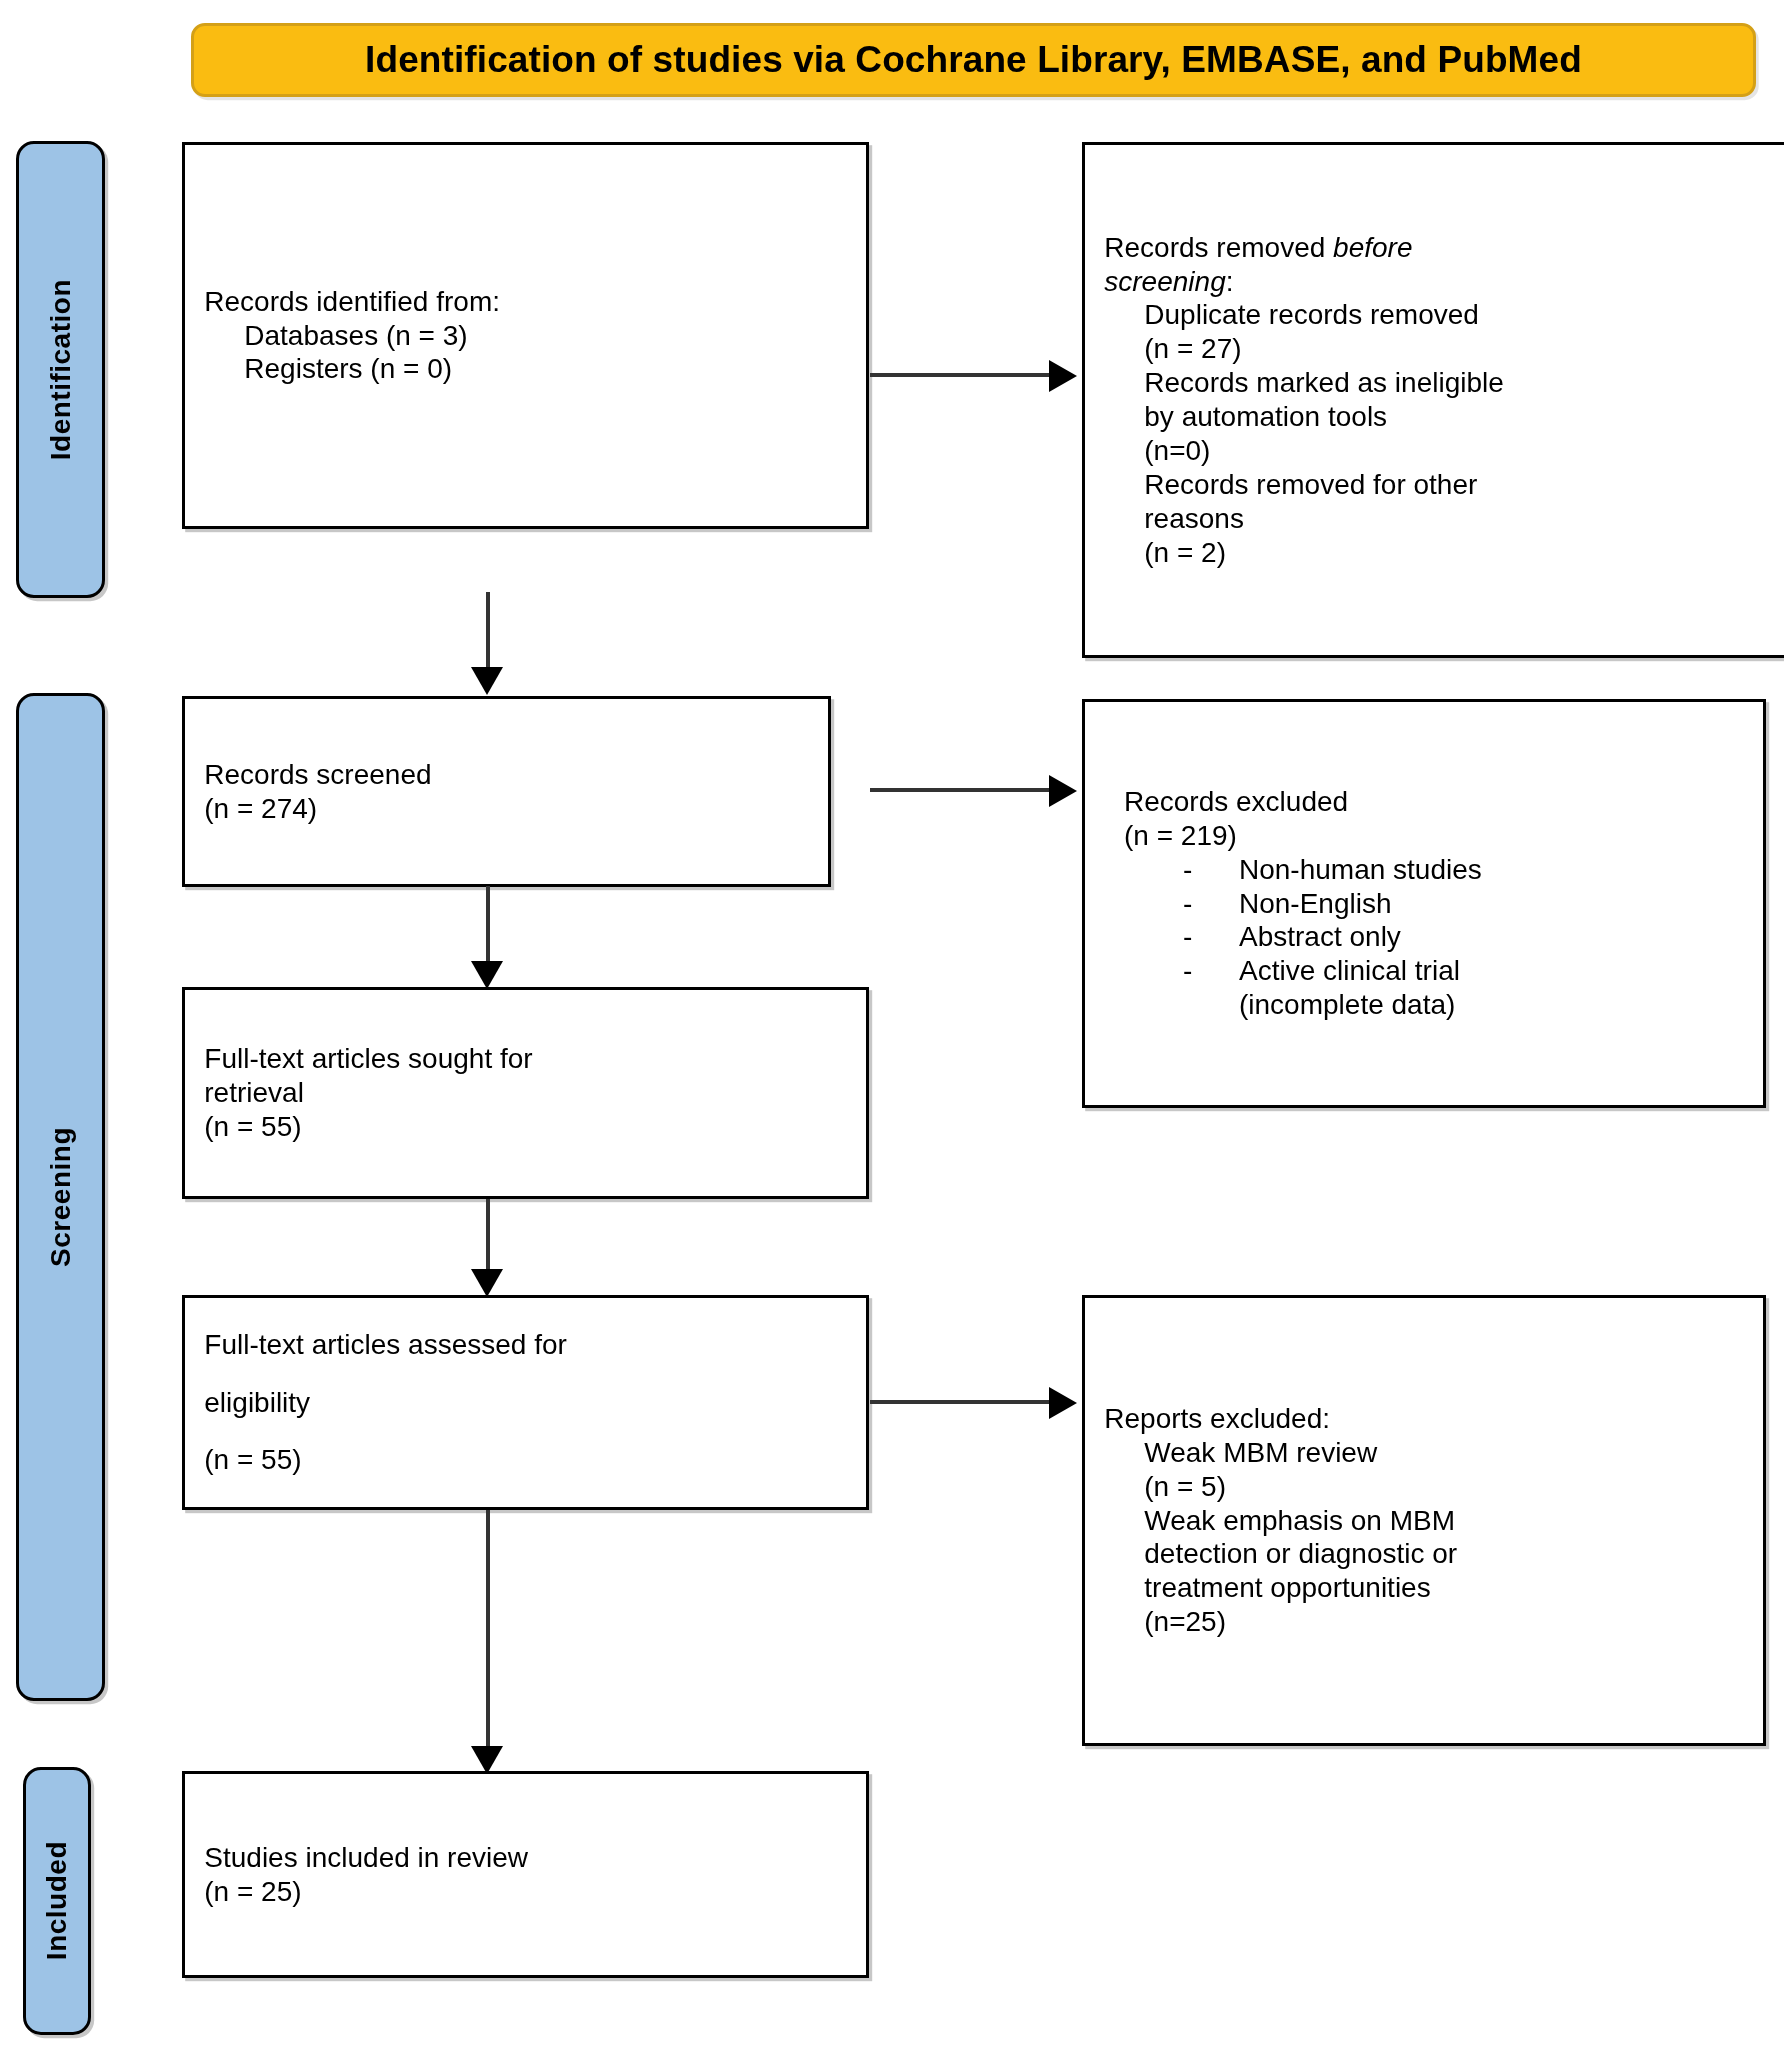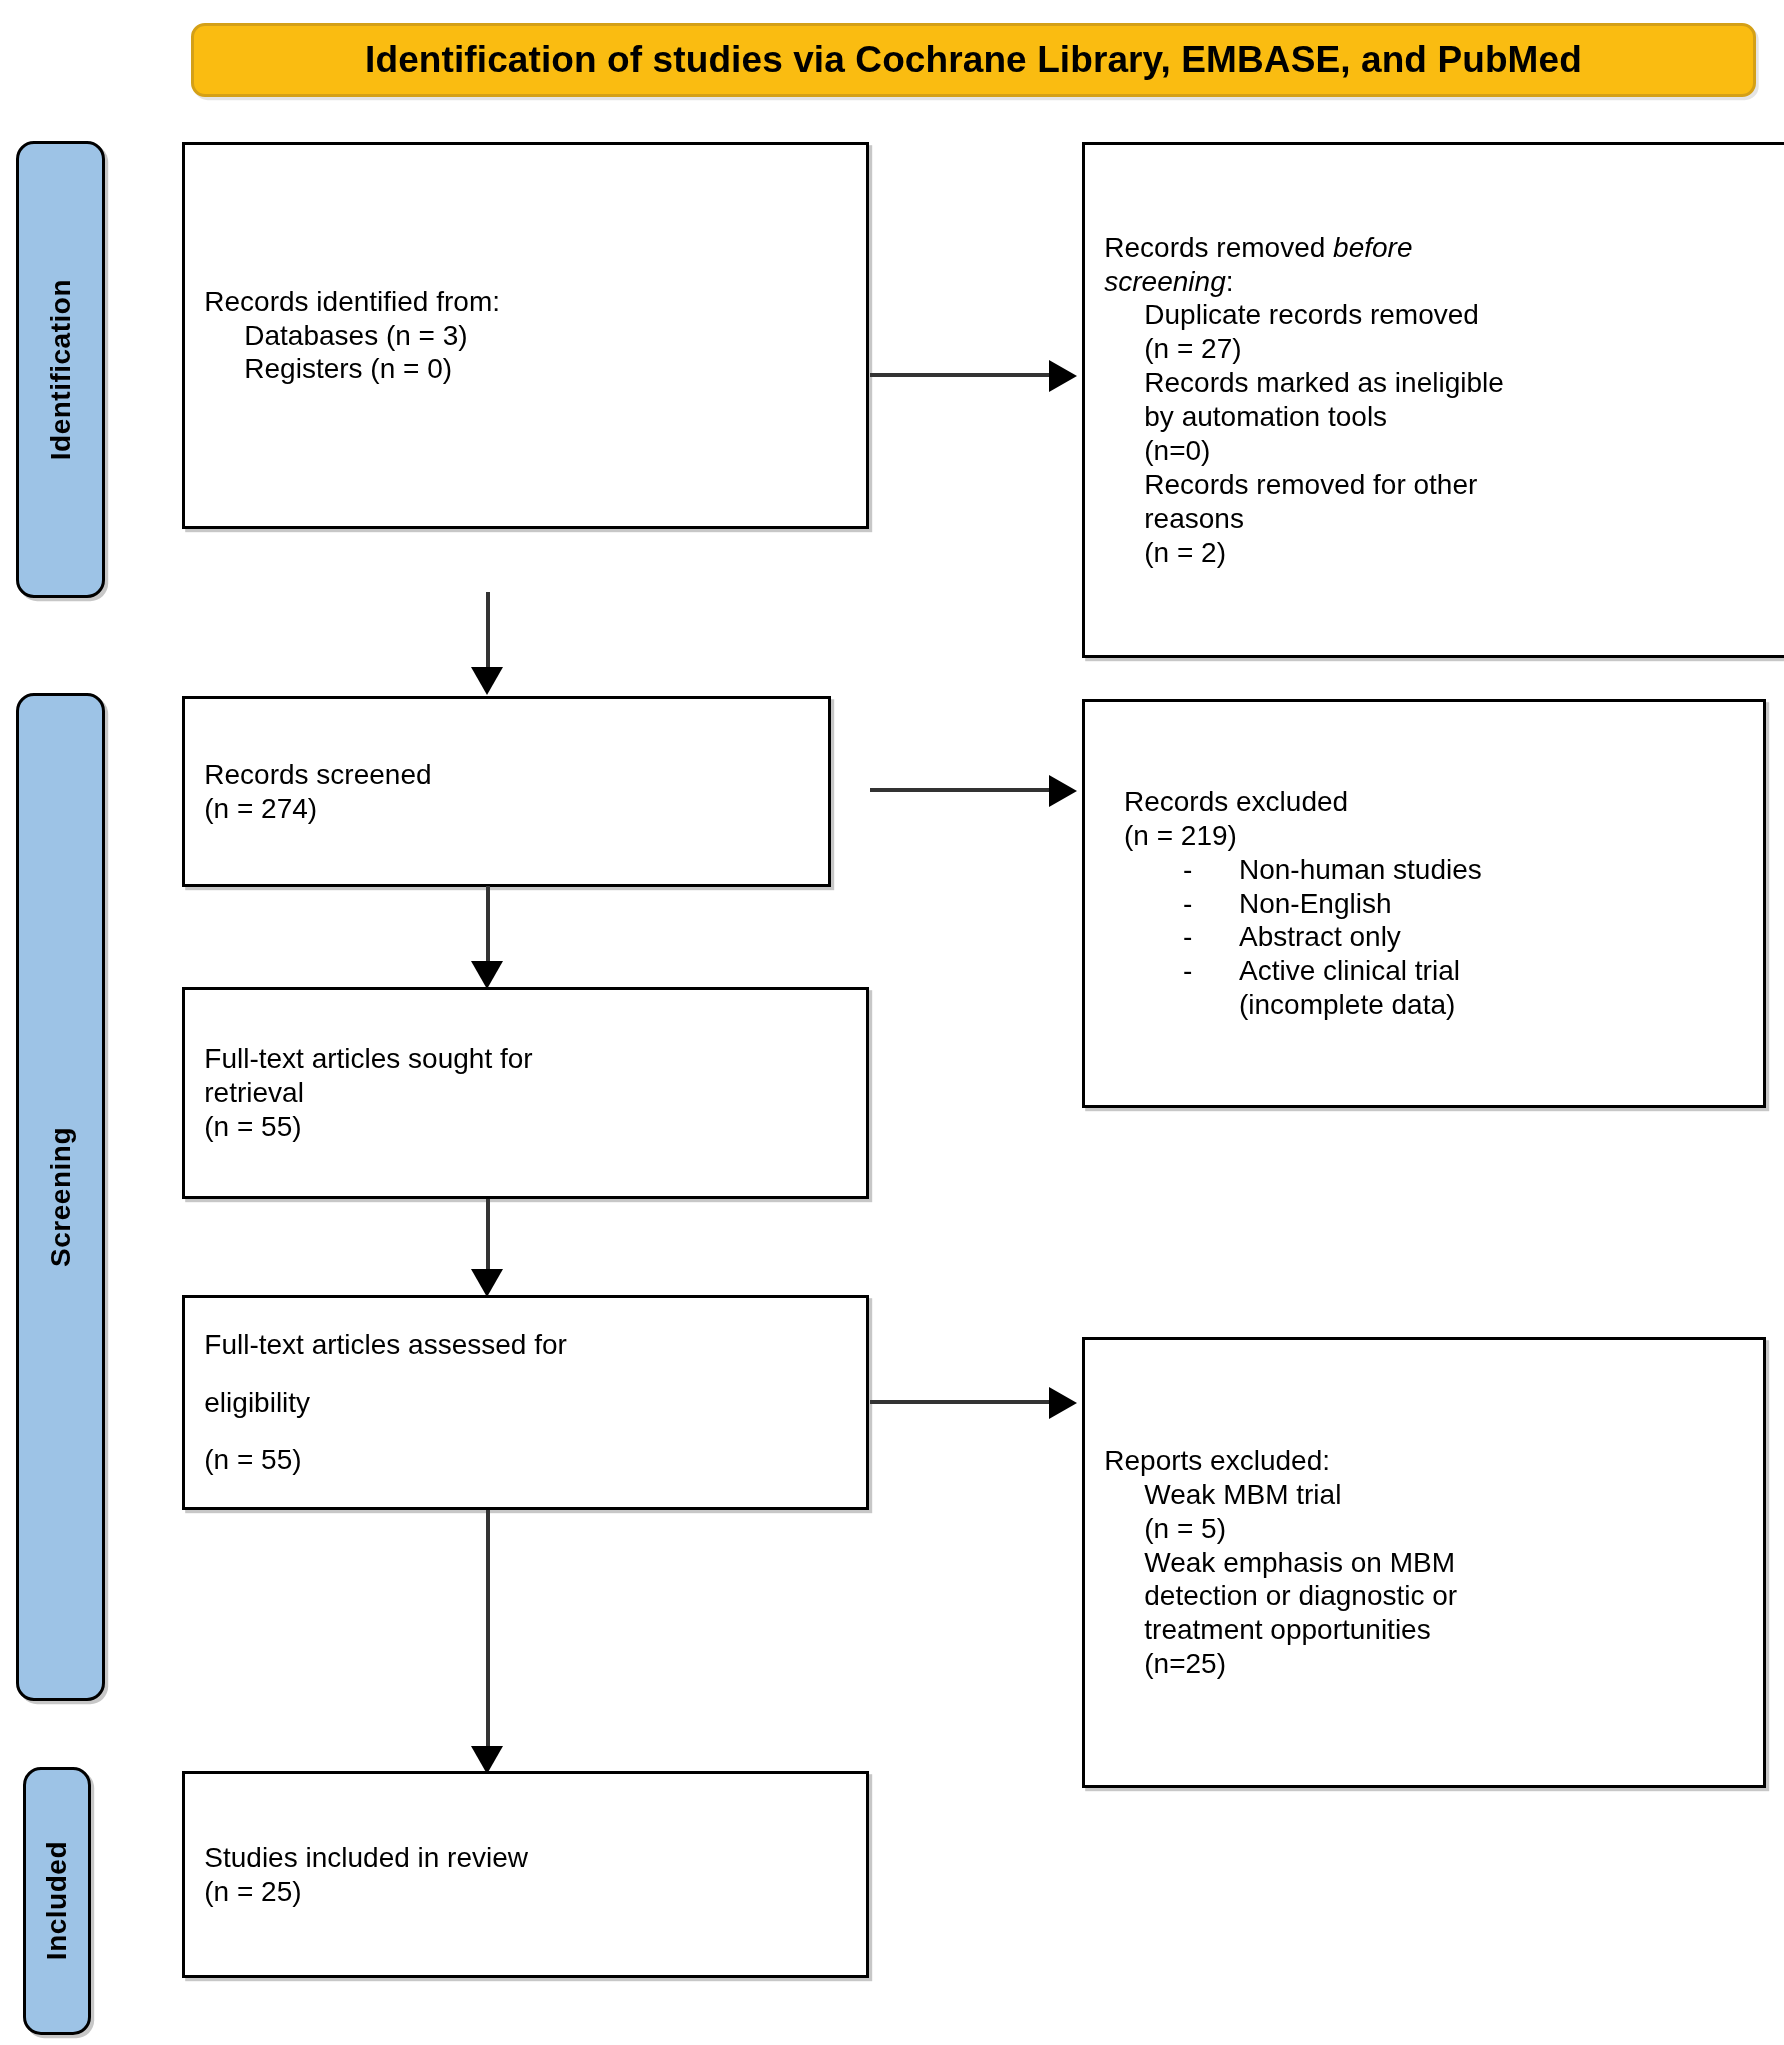--- a/index.html
+++ b/index.html
@@ -105,21 +105,21 @@
   
   #box-identified  { left: 182px; top: 142px;  width: 687px; height: 387px; }
   #box-screened    { left: 182px; top: 696px; width: 649px; height: 191px; }
   #box-sought      { left: 182px; top: 987px; width: 687px; height: 212px; }
   #box-assessed    { left: 182px; top: 1295px; width: 687px; height: 215px; gap: 24px; }
   #box-included    { left: 182px; top: 1771px; width: 687px; height: 207px; }
 
   
   #box-removed          { left: 1082px; top: 142px;  width: 748px; height: 516px; }
   #box-records-excluded { left: 1082px; top: 699px; width: 684px; height: 409px; padding-left: 39px; }
-  #box-reports-excluded { left: 1082px; top: 1337px; width: 684px; height: 451px; }
+  #box-reports-excluded { left: 1082px; top: 1295px; width: 684px; height: 451px; }
 
   
   .conn-v {
     position: absolute;
     width: 3.8px;
     background: #333333;
   }
   .conn-h {
     position: absolute;
     height: 3.8px;
@@ -237,21 +237,21 @@
   </div>
   <div class="bullet-row">
     <span class="dash">-</span>
     <span class="btext">Active clinical trial</span>
   </div>
   <div class="cont-line">(incomplete data)</div>
 </div>
 
 <div class="flow-box" id="box-reports-excluded">
   <div class="line">Reports excluded:</div>
-  <div class="line indent">Weak MBM trial</div>
+  <div class="line indent">Weak MBM review</div>
   <div class="line indent">(n = 5)</div>
   <div class="line indent">Weak emphasis on MBM</div>
   <div class="line indent">detection or diagnostic or</div>
   <div class="line indent">treatment opportunities</div>
   <div class="line indent">(n=25)</div>
 </div>
 
 <div class="conn-v" id="v1"></div>
 <div class="arrow-down" id="v1-head"></div>
 

